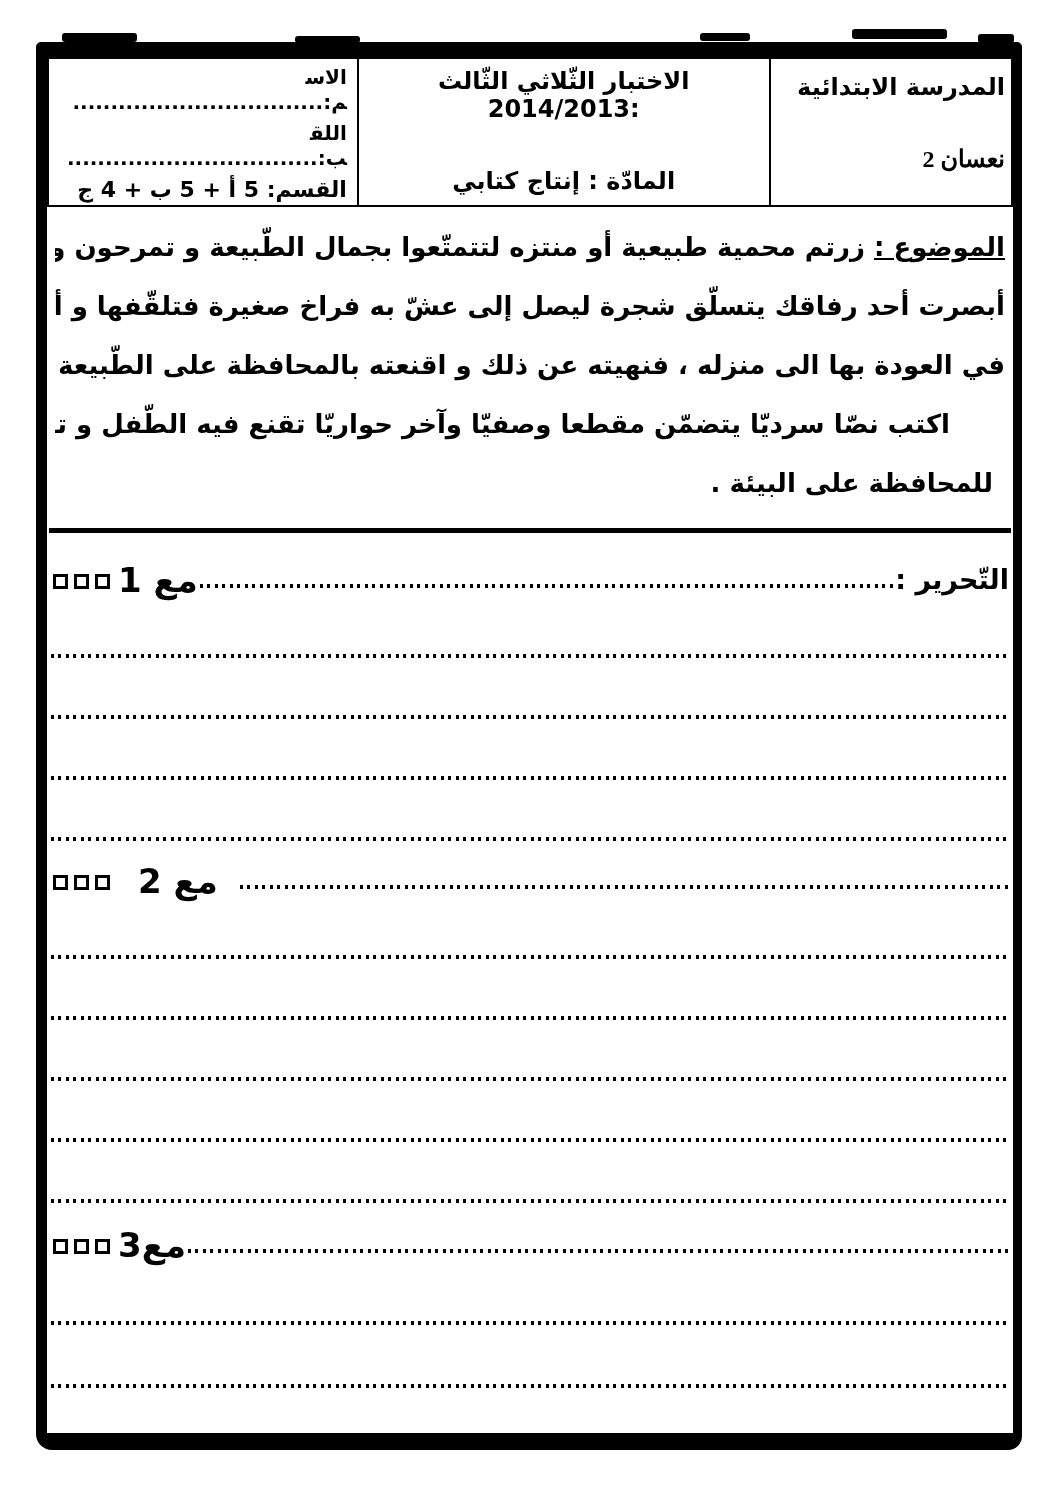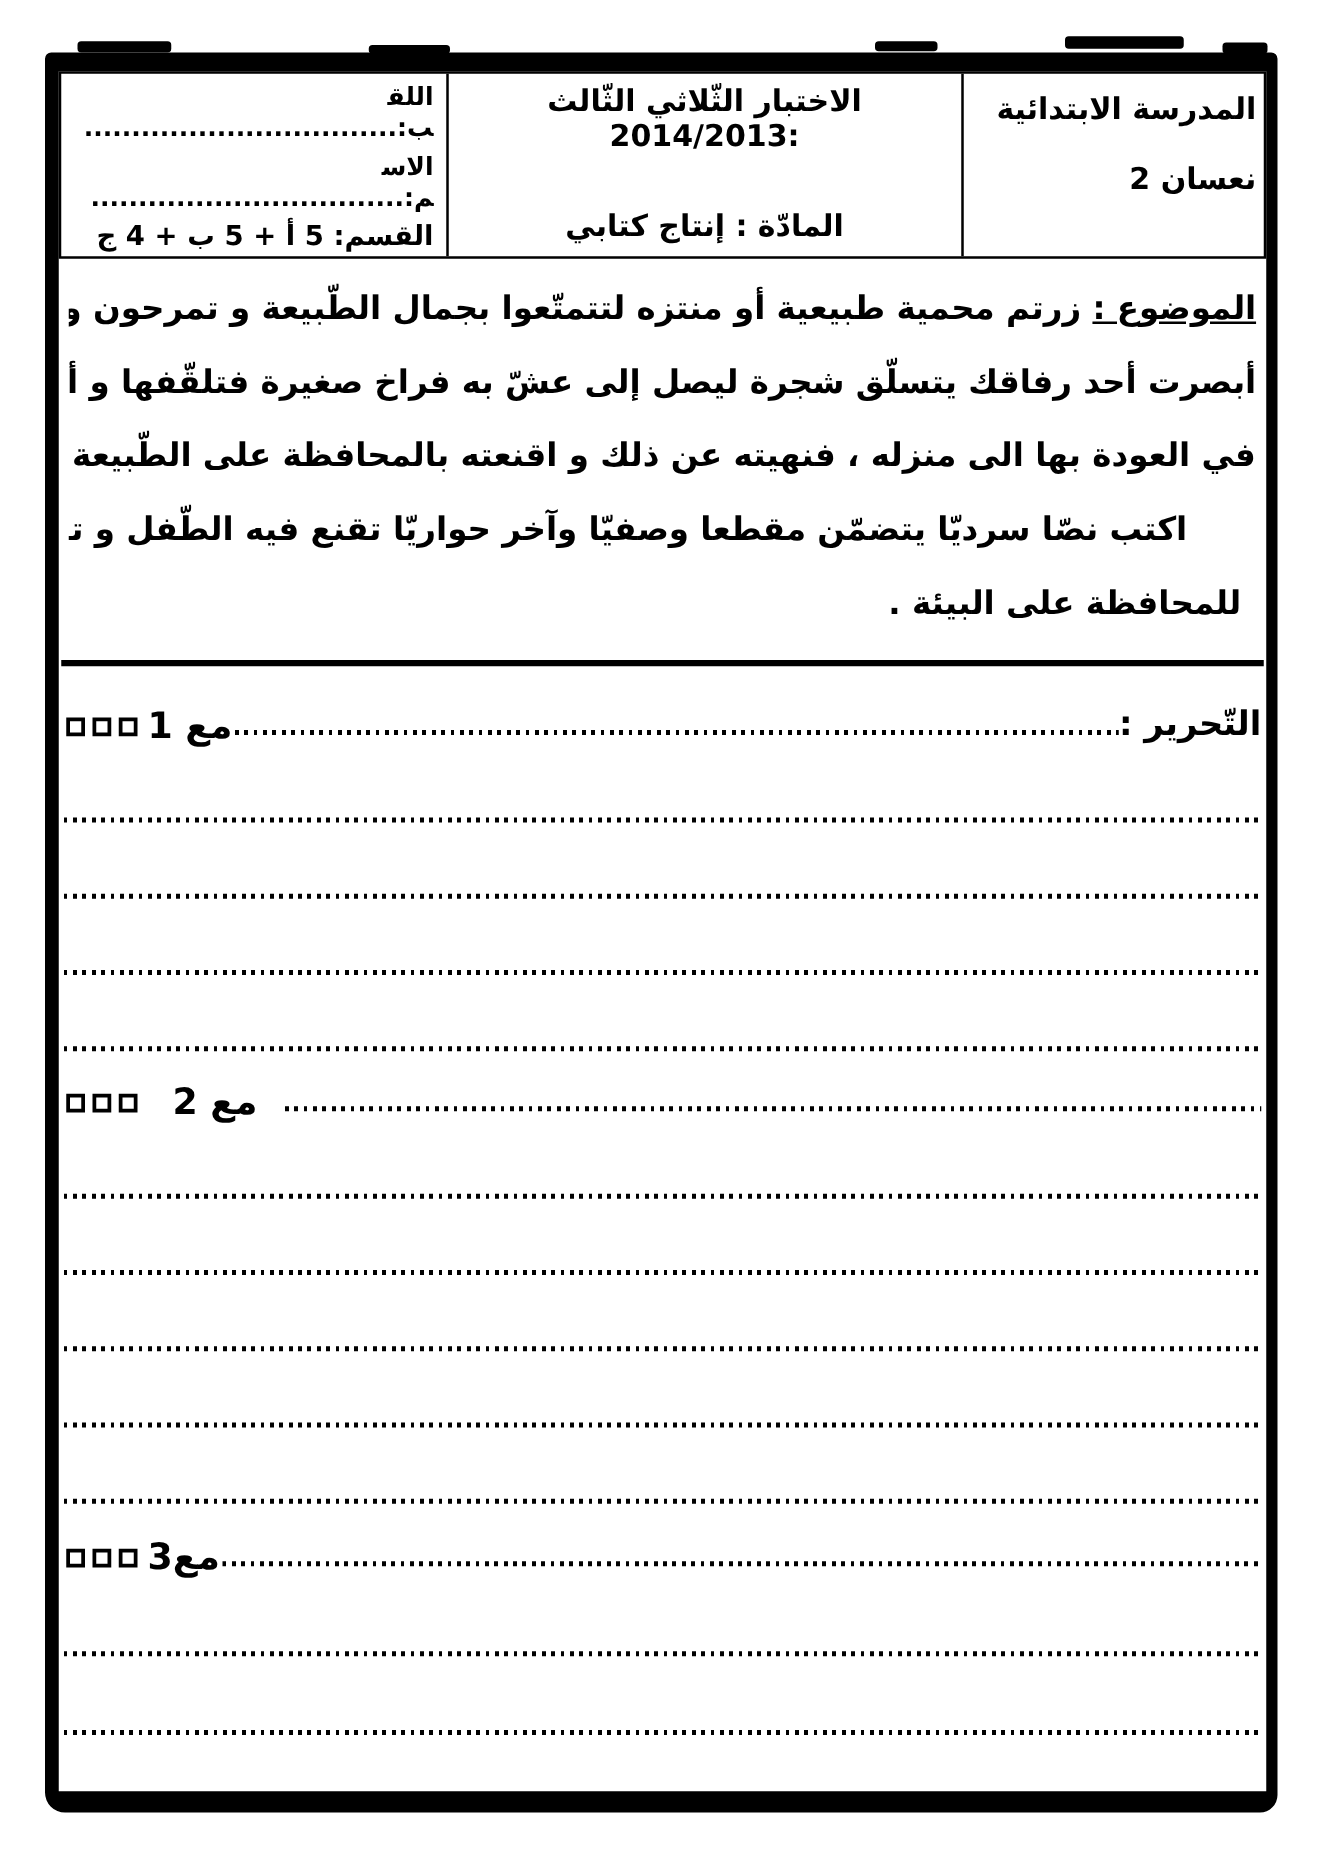--- a/index.html
+++ b/index.html
@@ -35,21 +35,21 @@
     display: flex; direction: rtl;
     border: 2px solid #000;
     height: 150px; width: 100%;
   }
   .cell { padding: 8px 6px; }
   .cell-school { flex: 0 0 25%; text-align: right; font-size: 24px; }
   .cell-exam   { flex: 0 0 43%; text-align: center; font-size: 24px;
                  border-left: 2px solid #000; border-right: 2px solid #000; }
   .cell-student{ flex: 1 1 auto; text-align: right; font-size: 21px; padding: 6px 10px; }
   .school-name { margin-top: 6px; }
-  .school-branch { margin-top: 28px; }
+  .school-branch { margin-top: 44px; font-family: Liberation Serif, serif; }
   .exam-title { margin-top: 0; }
   .exam-subject { margin-top: 44px; }
   .student-line { line-height: 25px; overflow-wrap: anywhere; word-break: break-all; font-size: 20px; }
   .student-line + .student-line { margin-top: 6px; }
   .class-line { margin-top: 14px; font-size: 22px; word-break: normal; }
 
   
   .topic { padding: 12px 8px 0 8px; font-size: 26px; }
   .topic-line {
     height: 59px; line-height: 56px; white-space: nowrap;
@@ -73,21 +73,21 @@
     background-size: 100% 4px;
     background-position: left bottom;
     background-repeat: no-repeat;
   }
   .row-flex { display: flex; direction: rtl; align-items: flex-end; }
   .row-heading { height: 64px; }
   .row-m2 { height: 57px; gap: 20px; }
   .row-m3 { height: 59px; }
   .b13, .b14 { height: 63px; }
   .w-label { font-size: 27px; line-height: 30px; padding-bottom: 2px; }
-  .marker { font-size: 29px; line-height: 30px; padding-bottom: 2px; margin-right: 2px; }
+  .marker { font-size: 34px; line-height: 30px; padding-bottom: 2px; margin-right: 2px; }
   .squares { display: inline-flex; direction: rtl; gap: 6px; margin: 0 8px 8px 2px; }
   .sq { width: 15px; height: 15px; border: 3px solid #000; background: #fff; display: inline-block; }
 </style>
 </head>
 <body>
 
 <div class="page">
 
   <div class="blob blob1"></div>
   <div class="blob blob2"></div>
@@ -101,22 +101,22 @@
       <div class="header-table">
         <div class="cell cell-school">
           <div class="school-name">المدرسة الابتدائية</div>
           <div class="school-branch">نعسان 2</div>
         </div>
         <div class="cell cell-exam">
           <div class="exam-title">الاختبار الثّلاثي الثّالث :2014/2013</div>
           <div class="exam-subject">المادّة : إنتاج كتابي</div>
         </div>
         <div class="cell cell-student">
+          <div class="student-line">الاسم:.................................</div>
           <div class="student-line">اللقب:.................................</div>
-          <div class="student-line">الاسم:.................................</div>
           <div class="student-line class-line">القسم:  5 أ + 5 ب + 4 ج</div>
         </div>
       </div>
 
       <div class="topic">
         <div class="topic-line l1">
           <span class="topic-label">الموضوع :</span><span> زرتم محمية طبيعية أو منتزه لتتمتّعوا بجمال الطّبيعة و تمرحون وتلعبون...</span>
         </div>
         <div class="topic-line l2">أبصرت أحد رفاقك يتسلّق شجرة ليصل إلى عشّ به فراخ صغيرة فتلقّفها و أراد النّزول رغبة</div>
         <div class="topic-line l3">في العودة  بها الى منزله ، فنهيته عن ذلك و اقنعته بالمحافظة على الطّبيعة وقدّمت له أمثلة.</div>

